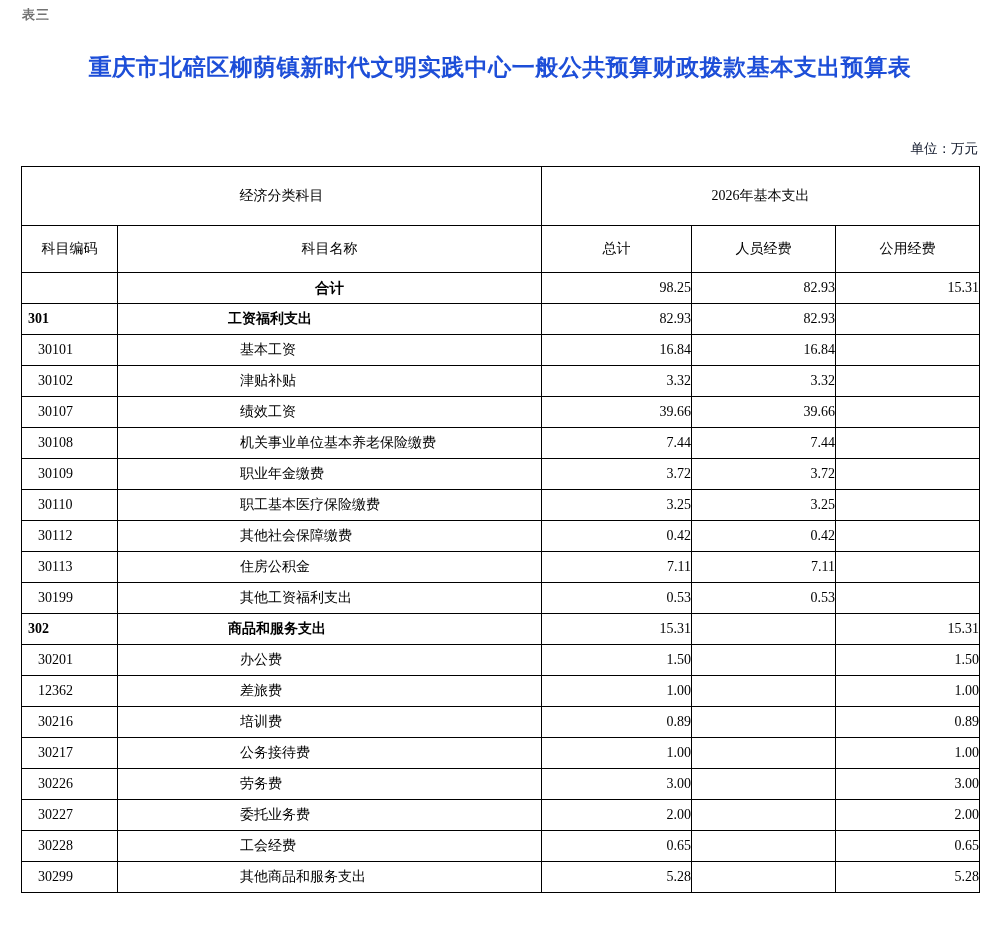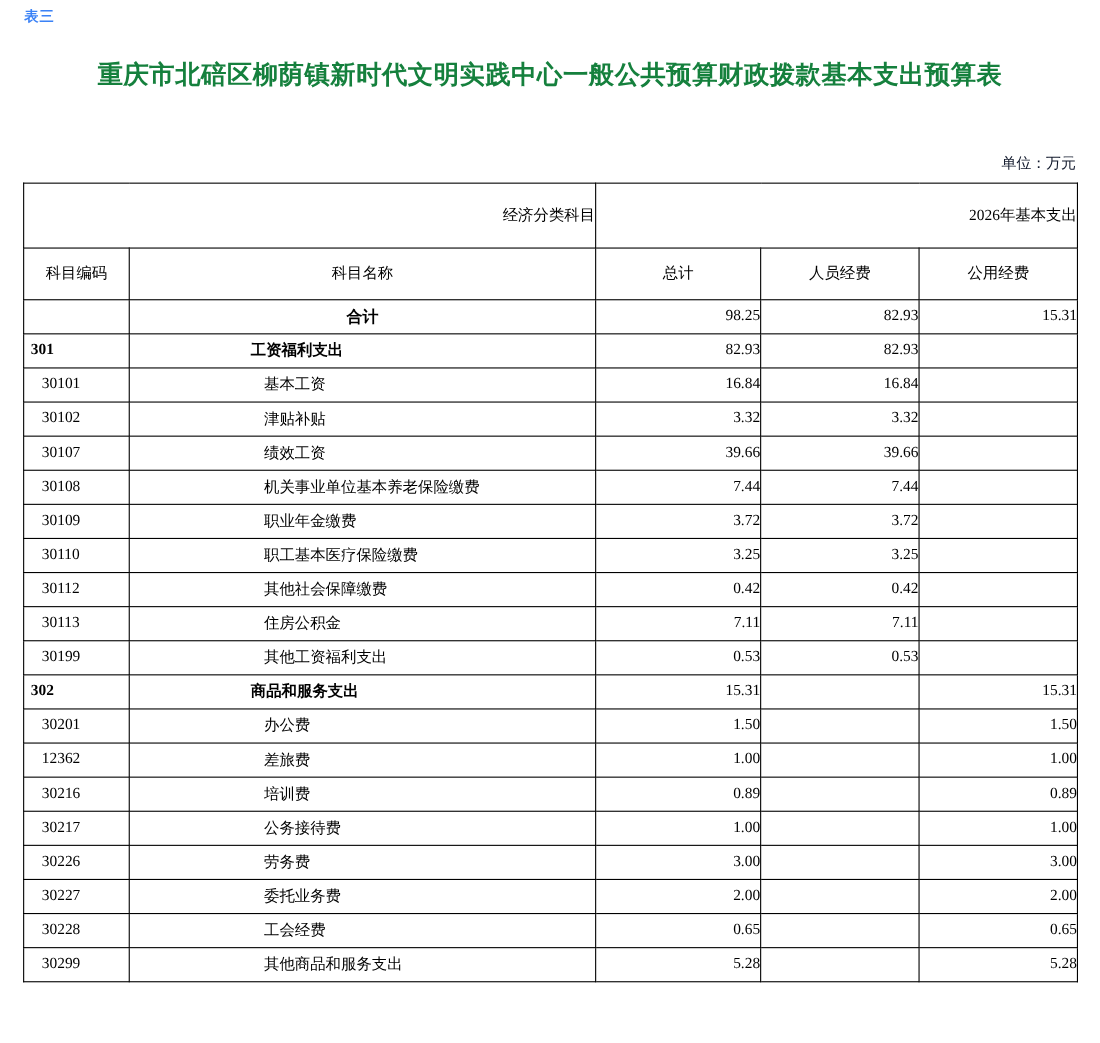--- a/index.html
+++ b/index.html
@@ -21,33 +21,33 @@
     box-sizing: border-box;
   }
   .sheet-label {
     position: absolute;
     left: 22px;
     top: 6px;
     font-family: "Liberation Serif", serif;
     font-size: 13px;
     font-weight: bold;
     letter-spacing: 1px;
-    color: #3b82f6;
+    color: #737373;
   }
   .doc-title {
     position: absolute;
     left: 0;
     top: 52px;
     width: 1000px;
     text-align: center;
     font-family: "Liberation Serif", serif;
     font-size: 23px;
     font-weight: bold;
     letter-spacing: 0.5px;
-    color: #15803d;
+    color: #1d4ed8;
   }
   .unit-note {
     position: absolute;
     right: 22px;
     top: 140px;
     font-family: "Liberation Serif", serif;
     font-size: 13.5px;
     color: #0f172a;
   }
   table.budget {
@@ -62,21 +62,21 @@
   table.budget th,
   table.budget td {
     border: 1px solid #000000;
     padding: 0;
     font-weight: normal;
     font-size: 14px;
     color: #000;
   }
   .hdr-group {
     height: 58px;
-    text-align: right;
+    text-align: center;
     font-size: 16.5px;
     font-weight: bold;
   }
   .hdr-col {
     height: 46px;
     text-align: center;
     font-size: 15.5px;
     font-weight: bold;
   }
   .row {

